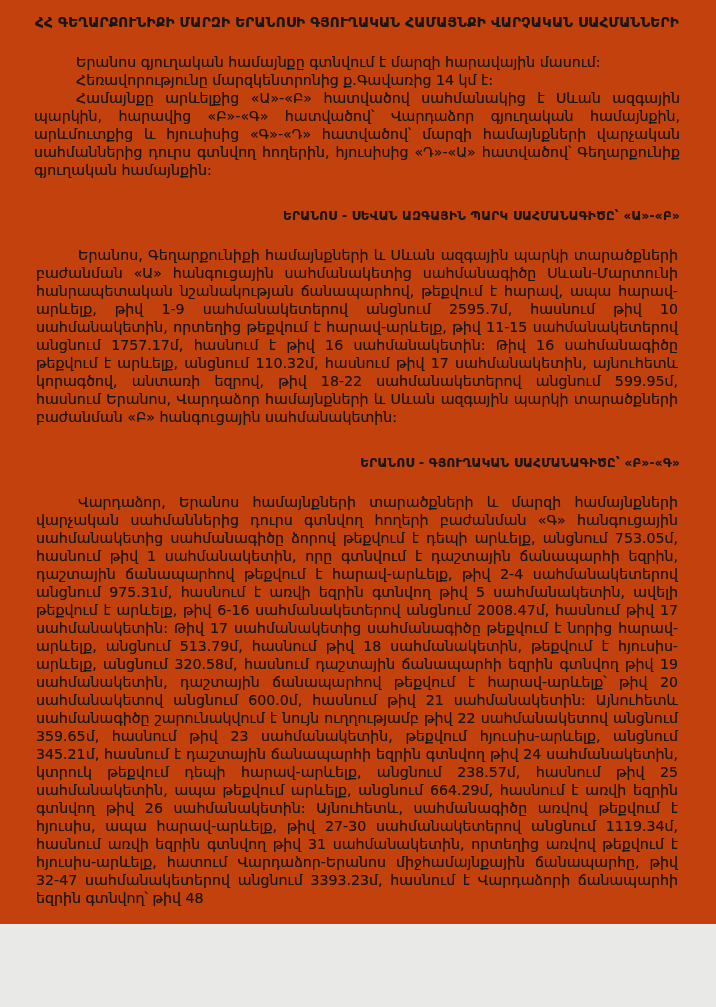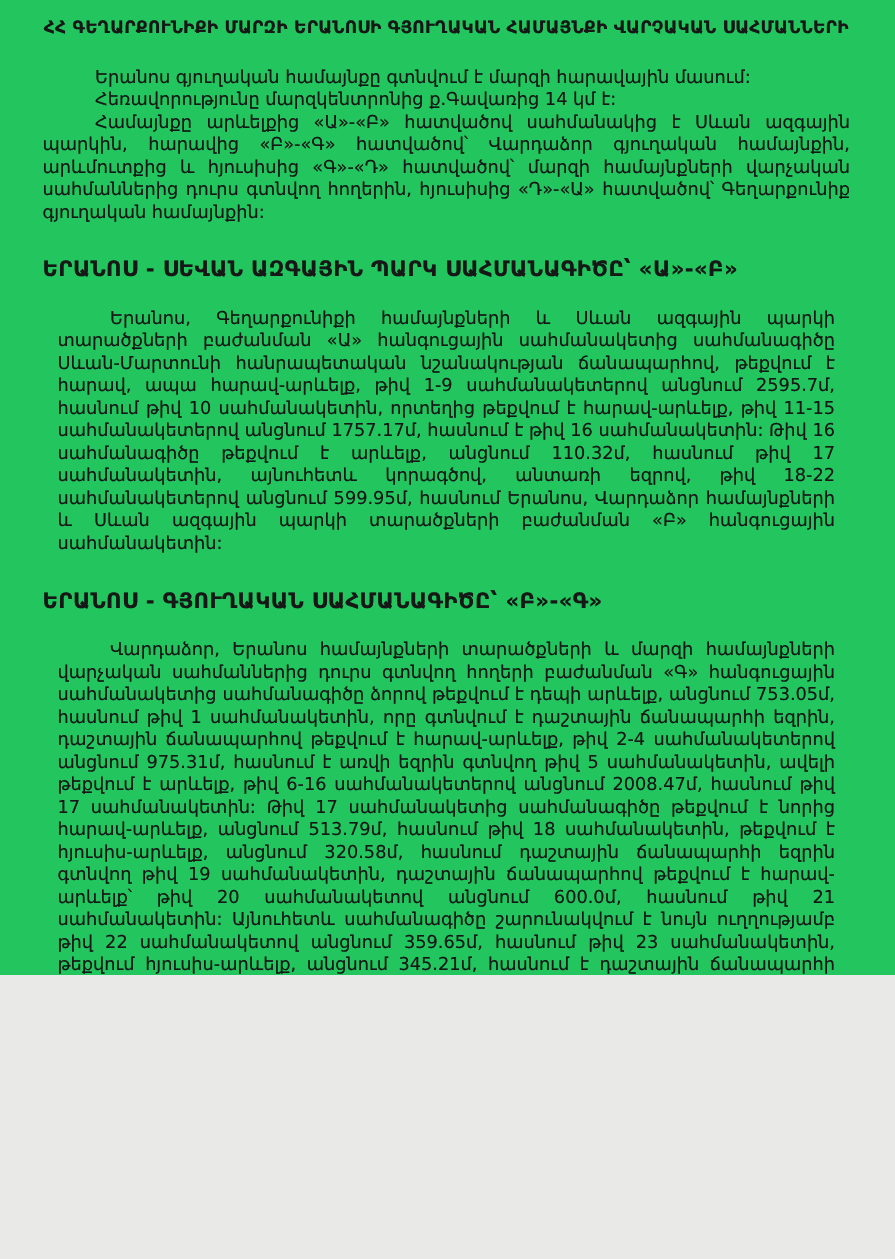--- a/index.html
+++ b/index.html
@@ -3,23 +3,23 @@
 <meta charset="utf-8">
 <style>
   html, body {
     margin: 0;
     padding: 0;
     background: #e9e9e7;
   }
   .page {
     position: relative;
     width: 716px;
-    height: 780px;
+    height: 924px;
     margin: 0 auto;
-    background: #22c55e;
+    background: #c2410c;
     box-sizing: border-box;
     padding: 14px 36px 0 34px;
     overflow: hidden;
     color: #171717;
     font-family: "DejaVu Sans", sans-serif;
     font-size: 14.2px;
     line-height: 18px;
     text-align: justify;
     text-shadow: 0 0 0.4px rgba(0,0,0,0.45);
   }
@@ -32,28 +32,28 @@
   }
   .doc-title .t-line { display: block; }
   .intro {
     margin-top: 23px;
   }
   p.para {
     margin: 0;
     text-indent: 42px;
   }
   h2.section-heading {
-    text-align: left;
+    text-align: right;
     font-weight: bold;
-    font-size: 17px;
+    font-size: 12px;
     line-height: 17px;
     letter-spacing: 0.3px;
     margin: 29px 0 21px 0;
   }
-  .section-body p.para { margin: 12px; }
+  .section-body p.para { margin: 2px; }
 </style>
 </head>
 <body>
 
 <div class="page">
 
   <div class="doc-title">
     <span class="t-line">ՀՀ ԳԵՂԱՐՔՈՒՆԻՔԻ ՄԱՐԶԻ ԵՐԱՆՈՍԻ ԳՅՈՒՂԱԿԱՆ ՀԱՄԱՅՆՔԻ ՎԱՐՉԱԿԱՆ ՍԱՀՄԱՆՆԵՐԻ</span>
   </div>
 

